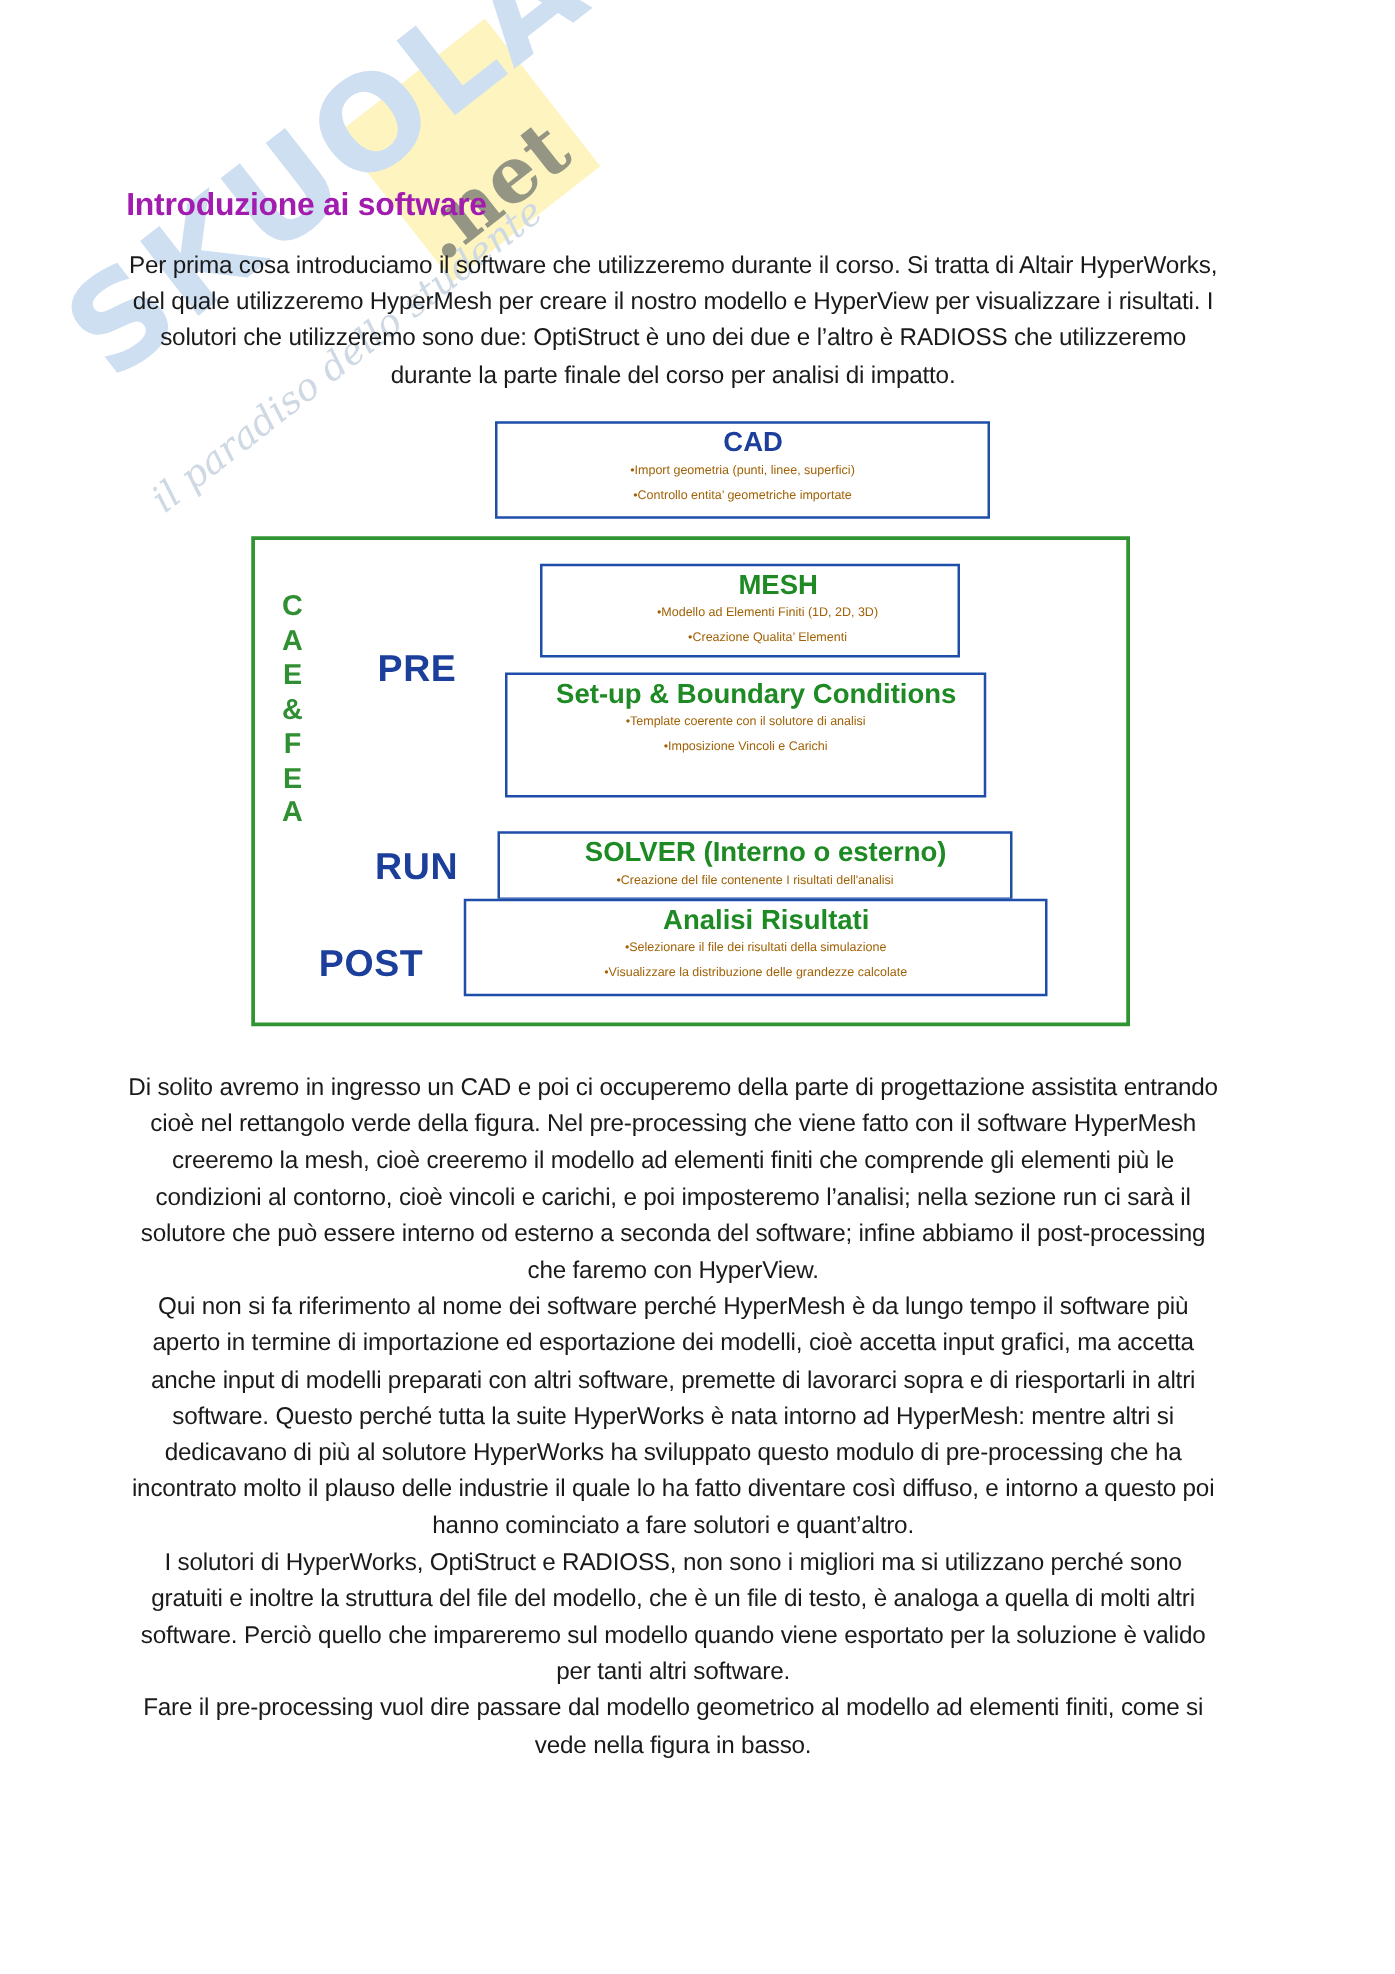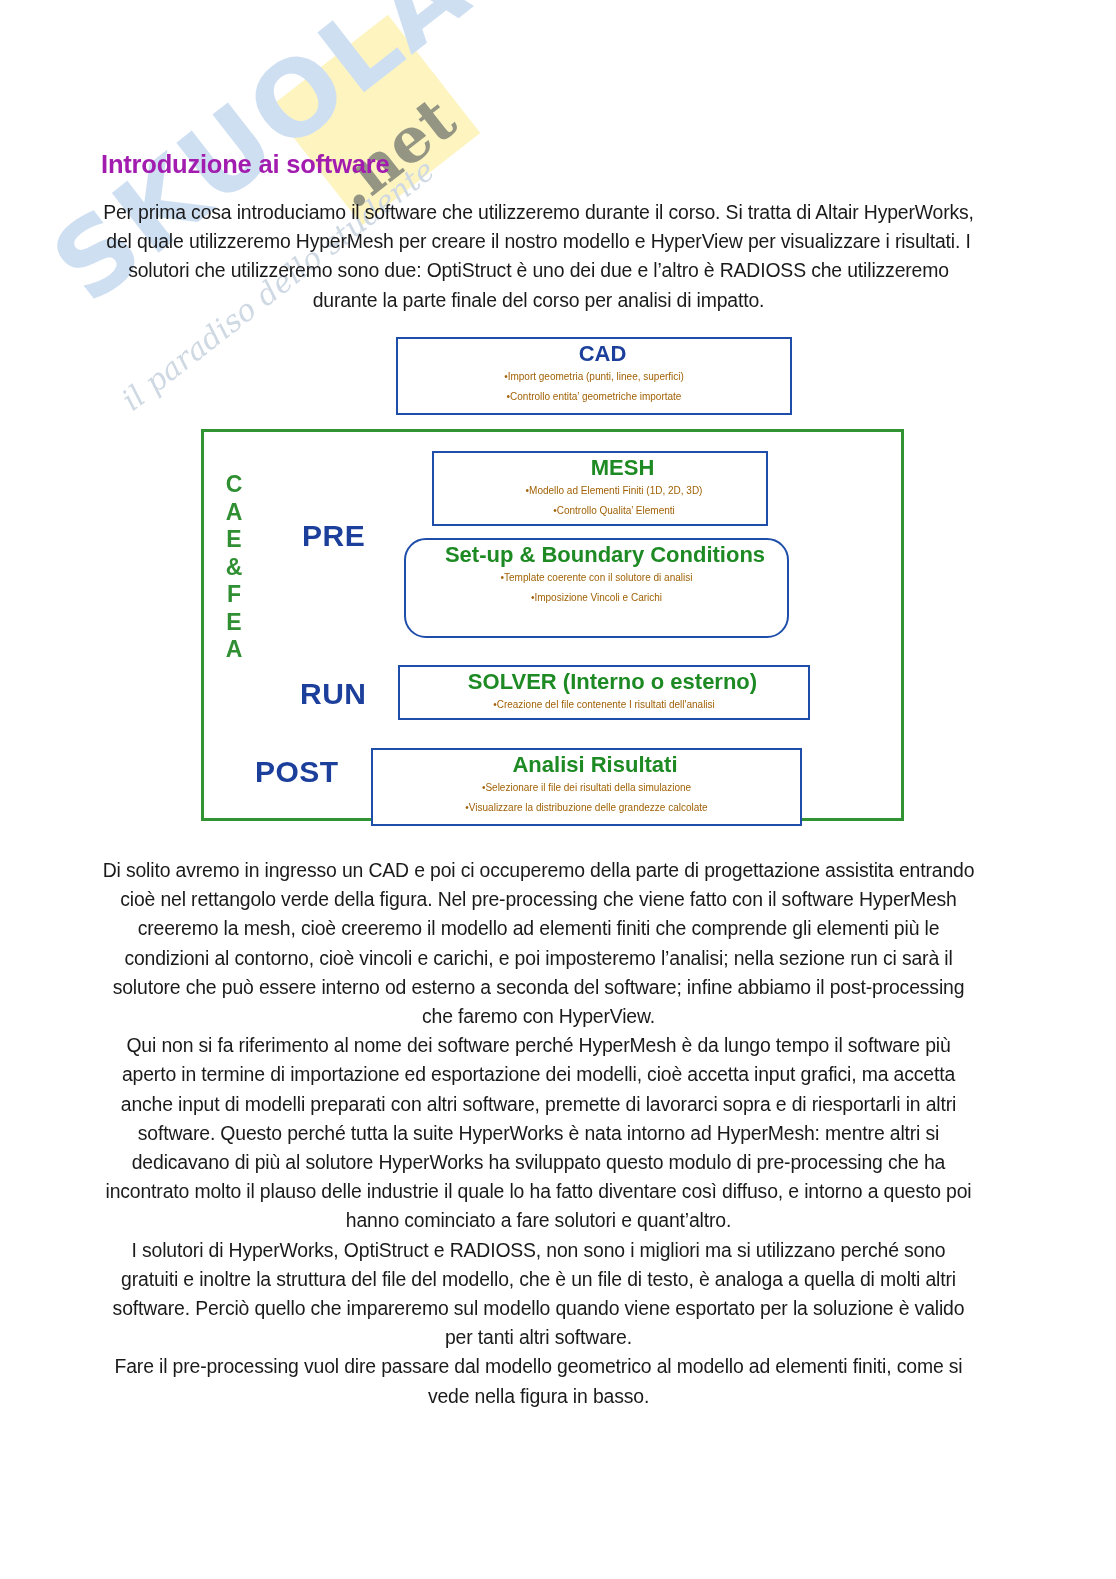--- a/index.html
+++ b/index.html
@@ -131,23 +131,23 @@
     position: absolute;
     left: 201px; top: 429px;
     width: 703px; height: 392px;
     border: 3px solid #2f9431;
     box-sizing: border-box;
     background: transparent;
   }
 
   #box-cad   { left: 396px; top: 337px;  width: 396px; height: 78px; }
   #box-mesh  { left: 432px; top: 451px;  width: 336px; height: 75px; padding-left: 28px; }
-  #box-setup { left: 404px; top: 538px;  width: 385px; height: 100px; border-radius: 22px; }
+  #box-setup { left: 404px; top: 538px;  width: 385px; height: 100px; }
   #box-solver{ left: 398px; top: 665px;  width: 412px; height: 55px; }
-  #box-post  { left: 371px; top: 748px;  width: 431px; height: 78px; }
+  #box-post  { left: 371px; top: 719px;  width: 467px; height: 78px; }
 
   .stage-label {
     position: absolute;
     font-weight: bold;
     font-size: 30px;
     color: #1c3f9c;
     font-family: "Liberation Sans", sans-serif;
     letter-spacing: 0.5px;
   }
   #label-pre  { left: 302px; top: 519px; }
@@ -205,21 +205,21 @@
 
     <div class="dbox" id="box-cad">
       <div class="dtitle title-blue">CAD</div>
       <div class="dline">•Import geometria (punti, linee, superfici)</div>
       <div class="dline">•Controllo entita’ geometriche importate</div>
     </div>
 
     <div class="dbox" id="box-mesh">
       <div class="dtitle title-green">MESH</div>
       <div class="dline">•Modello ad Elementi Finiti (1D, 2D, 3D)</div>
-      <div class="dline">•Controllo Qualita’ Elementi</div>
+      <div class="dline">•Creazione Qualita’ Elementi</div>
     </div>
 
     <div class="dbox" id="box-setup">
       <div class="dtitle title-green">Set-up &amp; Boundary Conditions</div>
       <div class="dline">•Template coerente con il solutore di analisi</div>
       <div class="dline">•Imposizione Vincoli e Carichi</div>
     </div>
 
     <div class="dbox" id="box-solver">
       <div class="dtitle title-green">SOLVER (Interno o esterno)</div>

